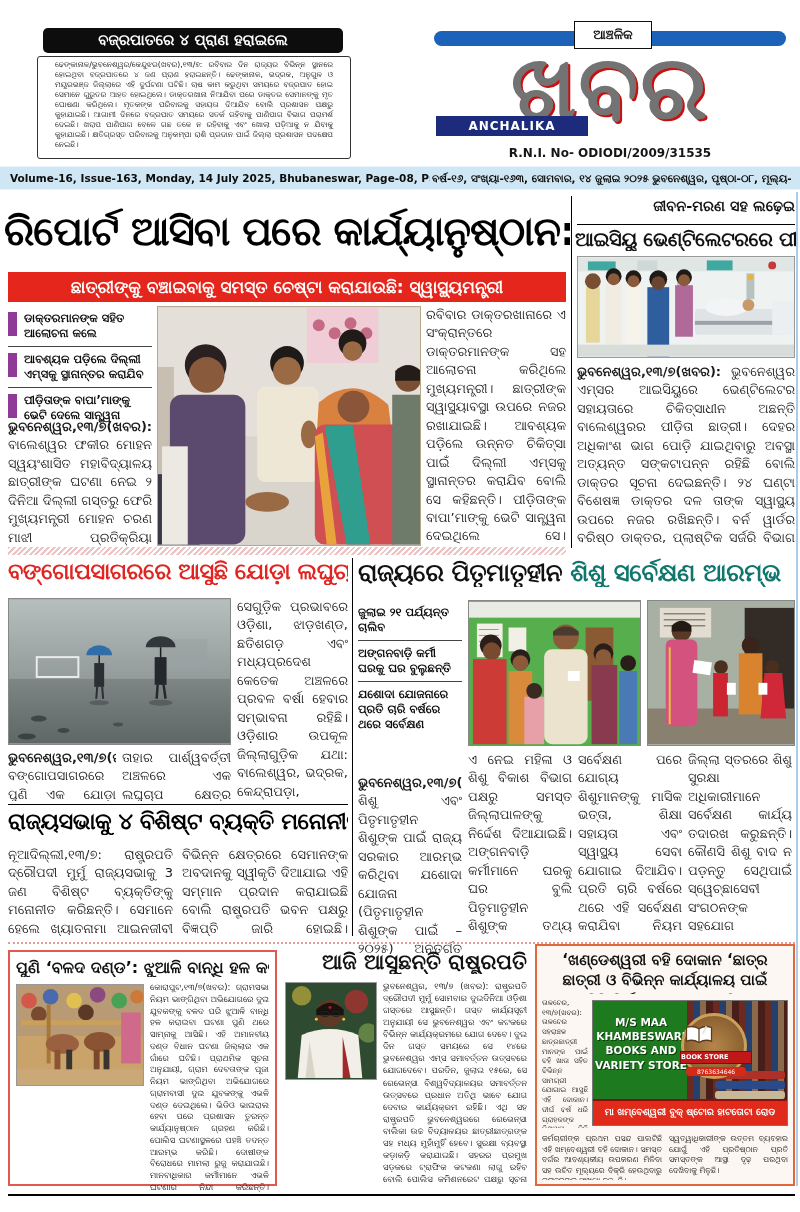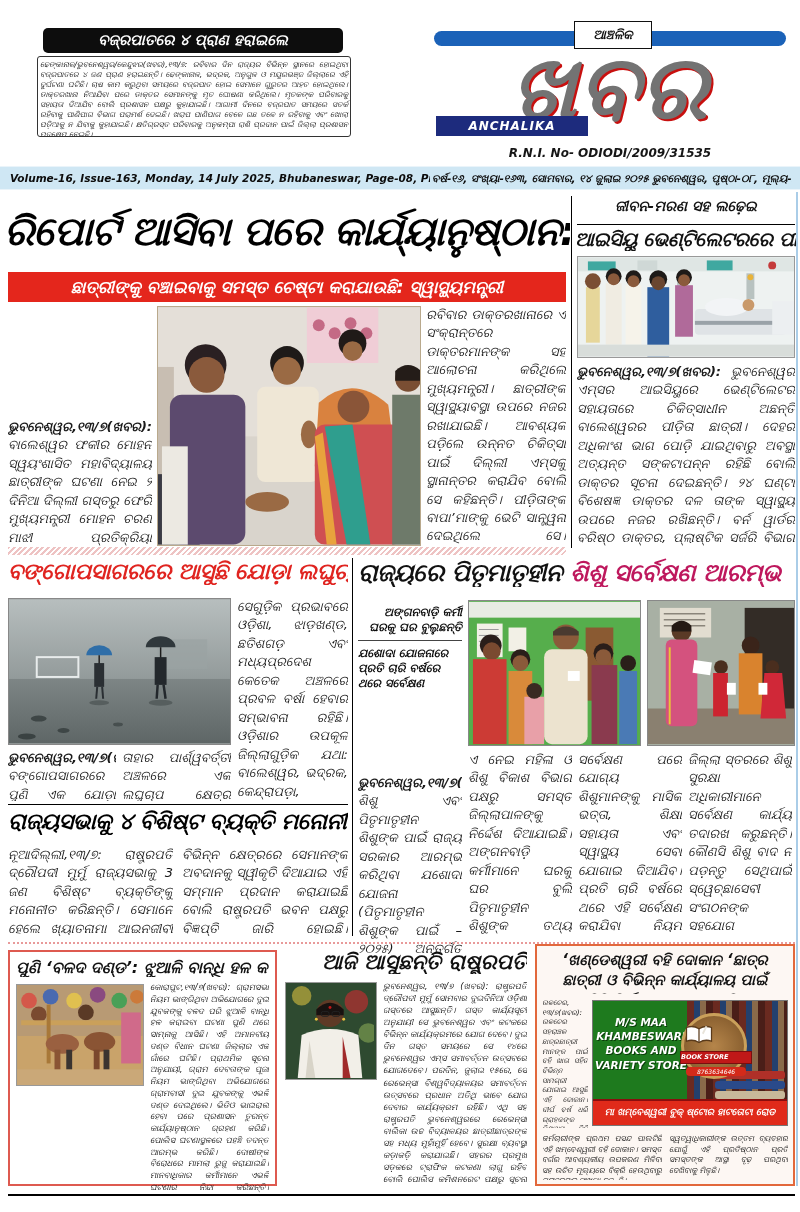--- a/index.html
+++ b/index.html
@@ -1,27 +1,27 @@
 <!DOCTYPE html>
 <html><head>
 <meta charset="utf-8">
 <style>
   html,body{margin:0;padding:0;background:#e9e9e9;}
   #page{position:relative;width:800px;height:1212px;background:#ffffff;margin:0 auto;
-        font-family:"DejaVu Sans",sans-serif;color:#111;overflow:hidden;font-style:italic;}
+        font-family:"DejaVu Sans",sans-serif;color:#111;overflow:hidden;}
   .abs{position:absolute;}
   .jt{text-align:justify;overflow:hidden;}
   .body-txt{font-size:13px;line-height:1.42;color:#1a1a1a;}
   .body-txt .dl{font-weight:bold;}
   
   #flashbox{left:37px;top:25px;width:316px;height:135px;}
   #flash-bar{left:6px;top:3px;width:300px;height:25px;background:#0d0d0d;border-radius:5px;
              color:#fff;font-weight:bold;font-size:15px;text-align:center;line-height:25px;overflow:hidden;}
-  #flash-body{left:0px;top:31px;width:314px;height:81px;border:1px solid #333;border-radius:3px;
-              padding:3px 2px;box-sizing:border-box;font-size:7.6px;line-height:1.32;}
+  #flash-body{left:0px;top:31px;width:314px;height:103px;border:1px solid #333;border-radius:3px;
+              padding:3px 17px;box-sizing:border-box;font-size:7.6px;line-height:1.32;}
   
   #masthead{left:428px;top:18px;width:364px;height:148px;}
   #mast-bluebar{left:6px;top:13px;width:352px;height:15px;background:#1b62b8;border-radius:8px;}
   #mast-tag{left:146px;top:3px;width:76px;height:26px;background:#fff;border:1.5px solid #111;
             font-weight:bold;font-size:13px;text-align:center;line-height:25px;overflow:hidden;}
   #mast-logo{left:0px;top:20px;width:364px;height:106px;color:#737373;font-weight:bold;font-size:88px;
              line-height:100px;text-align:center;letter-spacing:2px;white-space:nowrap;overflow:hidden;
              text-shadow:2px 2px 0 #c8100f;}
   #mast-name{left:8px;top:98px;width:152px;height:20px;background:#1d2b7d;color:#fff;font-weight:bold;
              font-size:12px;text-align:center;line-height:20px;letter-spacing:1px;overflow:hidden;}
@@ -37,21 +37,21 @@
   #lead-subbar{left:8px;top:272px;width:558px;height:30px;background:#e4261c;color:#fff;font-weight:bold;
                font-size:17px;text-align:center;line-height:30px;overflow:hidden;}
   .bullet-item{position:relative;padding:5px 0 5px 16px;font-weight:bold;font-size:11.5px;line-height:1.3;color:#0c0c0c;}
   .bullet-item + .bullet-item{border-top:1px solid #444;}
   .bullet-sq{position:absolute;left:0;top:6px;width:9px;height:24px;background:#8e3a96;}
   #lead-bullets{left:8px;top:306px;width:144px;}
   #lead-col1{left:8px;top:418px;width:144px;height:128px;}
   #lead-photo{left:157px;top:306px;width:264px;height:240px;border:1px solid #b9a98c;box-sizing:border-box;background:#d8d3cc;}
   #lead-col2{left:426px;top:306px;width:140px;height:242px;}
   #vr-main{left:571px;top:196px;width:1px;height:352px;background:#000;}
-  #icu-kicker{left:577px;top:198px;width:218px;font-weight:bold;font-size:14.5px;text-align:center;
+  #icu-kicker{left:577px;top:198px;width:218px;font-weight:bold;font-size:14.5px;text-align:right;
               border-bottom:1.6px solid #000;padding-bottom:6px;height:20px;overflow:hidden;}
   #icu-headline{left:575px;top:228px;width:222px;font-weight:bold;font-size:19.5px;text-align:center;
                 white-space:nowrap;overflow:hidden;letter-spacing:-0.5px;}
   #icu-photo{left:577px;top:256px;width:218px;height:102px;border:1px solid #999;box-sizing:border-box;background:#eef2f1;}
   #icu-body{left:577px;top:363px;width:218px;height:185px;}
   
   #zigzag{left:8px;top:547px;width:558px;height:8px;
           background:repeating-linear-gradient(135deg,#eec3c3 0 2px,#ffffff 2px 4px);}
   
   #weather-headline{left:8px;top:558px;width:340px;font-weight:bold;font-size:22.5px;color:#e02420;
@@ -62,21 +62,21 @@
   #weather-col2{left:122px;top:749px;width:109px;height:52px;}
   #hr-weather{left:8px;top:804px;width:340px;height:1px;background:#000;}
   
   #rs-headline{left:8px;top:808px;width:340px;font-weight:bold;font-size:22.5px;color:#000;text-align:center;
                white-space:nowrap;overflow:hidden;letter-spacing:-0.5px;}
   #rs-col1{left:8px;top:846px;width:165px;height:90px;}
   #rs-col2{left:182px;top:846px;width:166px;height:90px;}
   #vr-mid{left:352px;top:558px;width:1px;height:378px;background:#000;}
   
   #sv-headline{left:358px;top:558px;width:437px;font-weight:bold;font-size:24.5px;white-space:nowrap;overflow:hidden;letter-spacing:-0.5px;}
-  #sv-headline .blue{color:#be185d;}
+  #sv-headline .blue{color:#0f766e;}
   #sv-bullets{left:358px;top:600px;width:104px;}
   #sv-photo1{left:468px;top:600px;width:173px;height:146px;border:1px solid #888;box-sizing:border-box;background:#56ae4c;}
   #sv-photo2{left:647px;top:600px;width:148px;height:146px;border:1px solid #888;box-sizing:border-box;background:#a8b0a4;}
   .sv-col{top:751px;height:185px;width:104px;}
   #sv-c1{left:358px;margin-top:23px;} #sv-c2{left:468px;} #sv-c3{left:578px;} #sv-c4{left:688px;}
   
   #dotline{left:8px;top:942px;width:787px;height:0;border-top:2px dotted #e89a9a;}
   #bull-box{left:8px;top:950px;width:269px;height:236px;border:2px solid #de5a50;box-sizing:border-box;padding:4px 6px;}
   #bull-head{font-weight:bold;font-size:16px;text-align:center;white-space:nowrap;overflow:hidden;margin:2px 0 5px 0;}
   #bull-photo{float:left;width:128px;height:102px;margin:2px 6px 2px 0;border:1px solid #999;box-sizing:border-box;background:#b89a74;}
@@ -132,20 +132,34 @@
   </div>
 
   <div class="abs" id="dateband">
     <div class="dtx" id="date-left">Volume-16, Issue-163, Monday, 14 July 2025, Bhubaneswar,  Page-08, Price-7/-</div>
     <div class="dtx" id="date-right">ବର୍ଷ-୧୬, ସଂଖ୍ୟା-୧୬୩, ସୋମବାର, ୧୪ ଜୁଲାଇ ୨୦୨୫ ଭୁବନେଶ୍ୱର, ପୃଷ୍ଠା-୦୮, ମୂଲ୍ୟ-୭/</div>
   </div>
 
   <div class="abs" id="lead-headline">ରିପୋର୍ଟ ଆସିବା ପରେ କାର୍ଯ୍ୟାନୁଷ୍ଠାନ: ମୁଖ୍ୟମନ୍ତ୍ରୀ</div>
   <div class="abs" id="lead-subbar">ଛାତ୍ରୀଙ୍କୁ ବଞ୍ଚାଇବାକୁ ସମସ୍ତ ଚେଷ୍ଟା କରାଯାଉଛି: ସ୍ୱାସ୍ଥ୍ୟମନ୍ତ୍ରୀ</div>
 
+  <div class="abs" id="lead-bullets">
+    <div class="bullet-item">
+      <span class="bullet-sq"></span>
+      <span>ଡାକ୍ତରମାନଙ୍କ ସହିତ ଆଲୋଚନା କଲେ</span>
+    </div>
+    <div class="bullet-item">
+      <span class="bullet-sq"></span>
+      <span>ଆବଶ୍ୟକ ପଡ଼ିଲେ ଦିଲ୍ଲୀ ଏମ୍ସକୁ ସ୍ଥାନାନ୍ତର କରାଯିବ</span>
+    </div>
+    <div class="bullet-item">
+      <span class="bullet-sq"></span>
+      <span>ପୀଡ଼ିତାଙ୍କ ବାପା’ମାଙ୍କୁ ଭେଟି ଦେଲେ ସାନ୍ତ୍ୱନା</span>
+    </div>
+  </div>
 
   <div class="abs jt body-txt" id="lead-col1">
     <span class="dl">ଭୁବନେଶ୍ୱର,୧୩/୭(ଖବର):</span>
     <span>ବାଲେଶ୍ୱର ଫକୀର ମୋହନ ସ୍ୱୟଂଶାସିତ ମହାବିଦ୍ୟାଳୟ ଛାତ୍ରୀଙ୍କ ଘଟଣା ନେଇ ୨ ଦିନିଆ ଦିଲ୍ଲୀ ଗସ୍ତରୁ ଫେରି ମୁଖ୍ୟମନ୍ତ୍ରୀ ମୋହନ ଚରଣ ମାଝୀ ପ୍ରତିକ୍ରିୟା ରଖିଛନ୍ତି। ସେ କହିଛନ୍ତି ଯେ, ଏହି ଘଟଣାର ତଦନ୍ତ ଆଗକୁ ବଢ଼ିଛି ଏବଂ ରିପୋର୍ଟ ଆସିବା ପରେ ଦୋଷୀଙ୍କ ବିରୋଧରେ କଠୋର କାର୍ଯ୍ୟାନୁଷ୍ଠାନ ଗ୍ରହଣ କରାଯିବ। ଏହି ଘଟଣା ଅତ୍ୟନ୍ତ ଦୁଃଖଦାୟକ ଏବଂ ଏଥିରେ ଜଡ଼ିତ କାହାକୁ ବି ଛଡ଼ା ଯିବ ନାହିଁ ବୋଲି ସେ ସ୍ପଷ୍ଟ କରିଛନ୍ତି।</span>
   </div>
 
   <div class="abs" id="lead-photo">
     <svg viewBox="0 0 264 239" width="262" height="238">
       <rect width="264" height="239" fill="#d9d4cc"></rect>
       <rect width="264" height="130" fill="#e4dfd8"></rect>
@@ -274,21 +288,24 @@
   <div class="abs" id="rs-headline">ରାଜ୍ୟସଭାକୁ ୪ ବିଶିଷ୍ଟ ବ୍ୟକ୍ତି ମନୋନୀତ</div>
   <div class="abs jt body-txt" id="rs-col1">ନୂଆଦିଲ୍ଲୀ,୧୩/୭: ରାଷ୍ଟ୍ରପତି ଦ୍ରୌପଦୀ ମୁର୍ମୁ ରାଜ୍ୟସଭାକୁ 3 ଜଣ ବିଶିଷ୍ଟ ବ୍ୟକ୍ତିଙ୍କୁ ମନୋନୀତ କରିଛନ୍ତି। ସେମାନେ ହେଲେ ଖ୍ୟାତନାମା ଆଇନଜୀବୀ ଉଜ୍ଜ୍ୱଳ ନିକମ, ପୂର୍ବତନ ବିଦେଶ ସଚିବ ହର୍ଷବର୍ଦ୍ଧନ ଶୃଙ୍ଗଳା, ଇତିହାସବିତ୍ ମୀନାକ୍ଷୀ ଜୈନ ଏବଂ ଶିକ୍ଷାବିତ୍ ସି ସଦାନନ୍ଦନ ମାଷ୍ଟର। ସମ୍ବିଧାନର ଧାରା ୮୦ ଅନୁଯାୟୀ ଏହି ମନୋନୟନ କରାଯାଇଛି।</div>
   <div class="abs jt body-txt" id="rs-col2">ବିଭିନ୍ନ କ୍ଷେତ୍ରରେ ସେମାନଙ୍କ ଅବଦାନକୁ ସ୍ୱୀକୃତି ଦିଆଯାଇ ଏହି ସମ୍ମାନ ପ୍ରଦାନ କରାଯାଇଛି ବୋଲି ରାଷ୍ଟ୍ରପତି ଭବନ ପକ୍ଷରୁ ବିଜ୍ଞପ୍ତି ଜାରି ହୋଇଛି। ପ୍ରଧାନମନ୍ତ୍ରୀ ନରେନ୍ଦ୍ର ମୋଦୀ ସେମାନଙ୍କୁ ଅଭିନନ୍ଦନ ଜଣାଇଛନ୍ତି। ନୂତନ ସଦସ୍ୟମାନେ ଶୀଘ୍ର ଶପଥ ଗ୍ରହଣ କରିବେ ବୋଲି ଜଣାପଡ଼ିଛି। ସେମାନଙ୍କ ଅଭିଜ୍ଞତା ସଂସଦ ପାଇଁ ଲାଭଦାୟକ ହେବ ବୋଲି ମତ ପ୍ରକାଶ ପାଇଛି।</div>
 
   <div class="abs" id="vr-mid"></div>
 
   <div class="abs" id="sv-headline">
     <span>ରାଜ୍ୟରେ ପିତୃମାତୃହୀନ </span><span class="blue">ଶିଶୁ ସର୍ବେକ୍ଷଣ ଆରମ୍ଭ</span>
   </div>
   <div class="abs" id="sv-bullets">
-    <div class="bullet-item" style="padding-left:0;text-align:right;">
+    <div class="bullet-item" style="padding-left:0;">
+      <span>ଜୁଲାଇ ୨୧ ପର୍ଯ୍ୟନ୍ତ ଚାଲିବ</span>
+    </div>
+    <div class="bullet-item" style="padding-left:0;">
       <span>ଅଙ୍ଗନବାଡ଼ି କର୍ମୀ ଘରକୁ ଘର ବୁଲୁଛନ୍ତି</span>
     </div>
     <div class="bullet-item" style="padding-left:0;">
       <span>ଯଶୋଦା ଯୋଜନାରେ ପ୍ରତି ଚାରି ବର୍ଷରେ ଥରେ ସର୍ବେକ୍ଷଣ</span>
     </div>
   </div>
   <div class="abs" id="sv-photo1">
     <svg viewBox="0 0 173 144" width="171" height="144">
       <rect width="173" height="144" fill="#56ae4c"></rect>
       <rect width="173" height="16" fill="#e8ece4"></rect>

